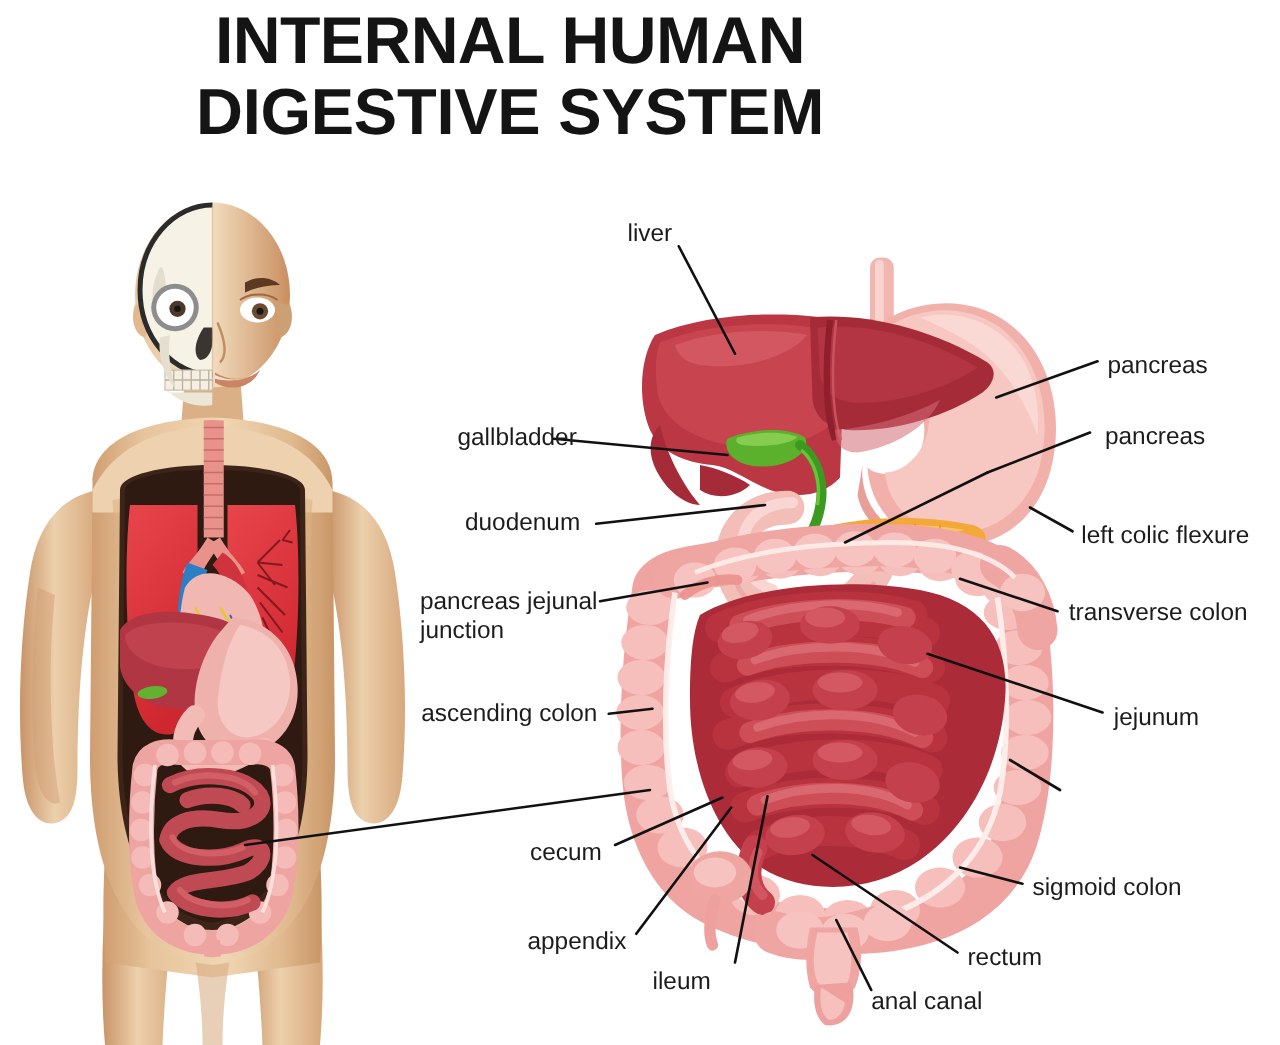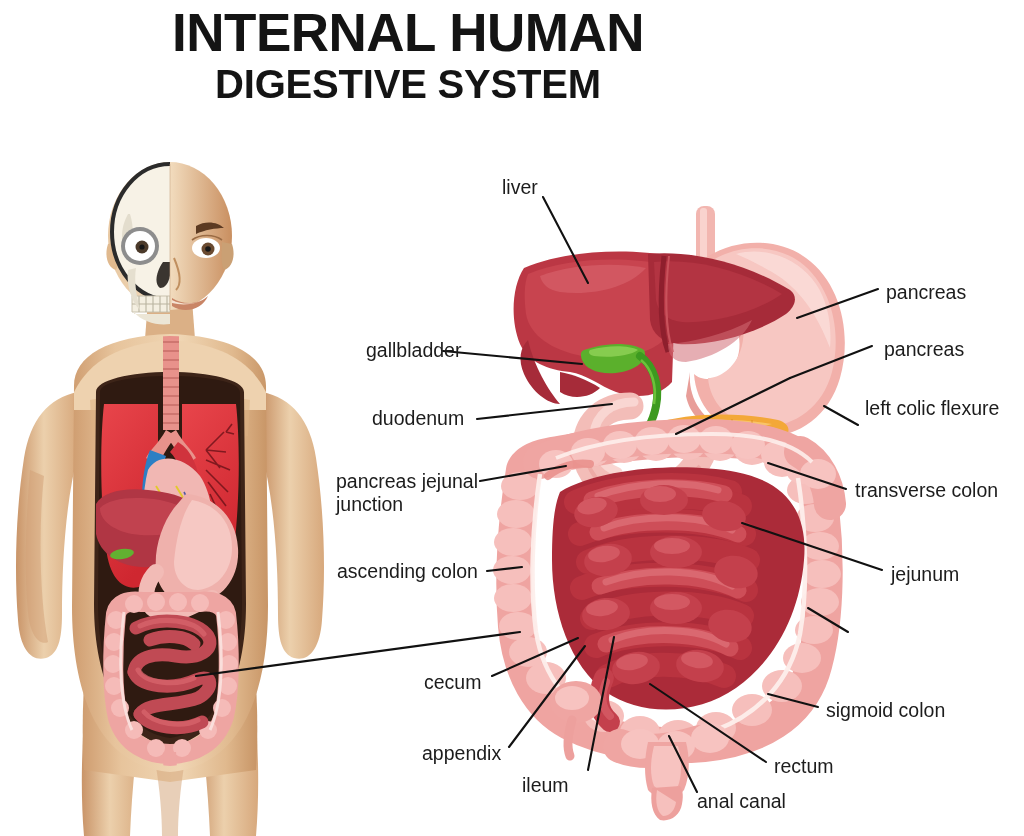--- a/index.html
+++ b/index.html
@@ -35,21 +35,21 @@
     font-weight: bold;
     font-size: 53px;
     letter-spacing: -0.5px;
     line-height: 1.02;
     color: #141414;
     margin: 0;
   }
   .title-line2 {
     font-family: "Liberation Sans", "DejaVu Sans", sans-serif;
     font-weight: bold;
-    font-size: 40px;
+    font-size: 52px;
     letter-spacing: -0.2px;
     line-height: 1.1;
     color: #141414;
     margin: 0;
     margin-top: 2px;
   }
   .label {
     position: absolute;
     font-size: 19.5px;
     line-height: 23px;
@@ -548,21 +548,21 @@
   <div class="label" style="left:424px; top:671px;">cecum</div>
 
   <div class="label" style="left:422px; top:742px;">appendix</div>
 
   <div class="label" style="left:522px; top:774px;">ileum</div>
 
   <div class="label" style="left:886px; top:281px;">pancreas</div>
 
   <div class="label" style="left:884px; top:338px;">pancreas</div>
 
-  <div class="label" style="left:865px; top:397px;">left colic flexure</div>
+  <div class="label" style="left:865px; top:417px;">left colic flexure</div>
 
   <div class="label" style="left:855px; top:479px;">transverse colon</div>
 
   <div class="label" style="left:891px; top:563px;">jejunum</div>
 
 
   <div class="label" style="left:826px; top:699px;">sigmoid colon</div>
 
   <div class="label" style="left:774px; top:755px;">rectum</div>
 

